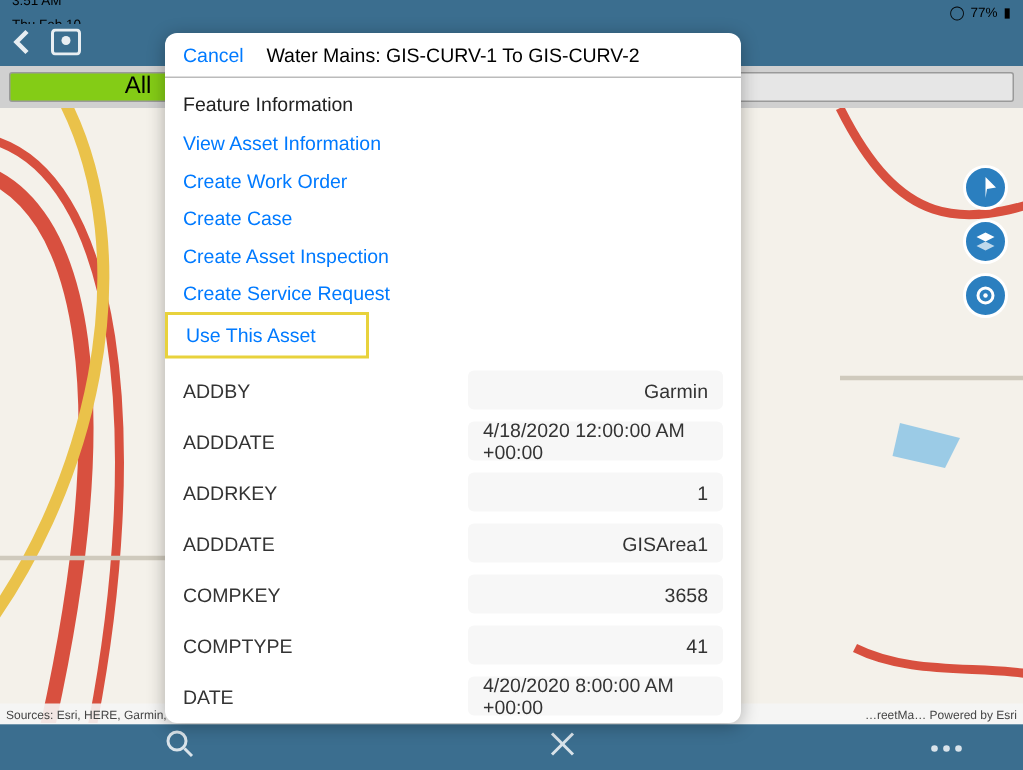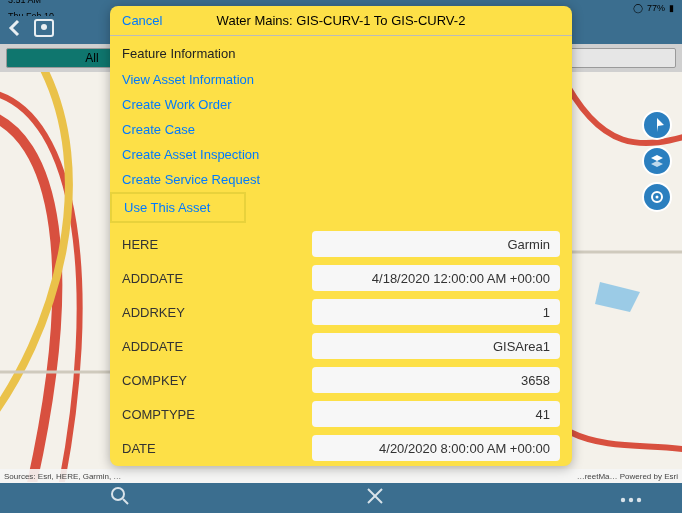--- a/index.html
+++ b/index.html
@@ -10,39 +10,39 @@
   .status-bar { position: absolute; top: 0; left: 0; right: 0; height: 16px; display: flex; align-items: center; padding: 0 8px; font-size: 9px; color: #000; background: #3b6e8f; }
   .status-left { display: flex; gap: 6px; flex-direction: column; }
   .status-right { margin-left: auto; display: flex; gap: 4px; align-items: center; }
 
   
   .top-nav { position: absolute; top: 16px; left: 0; right: 0; height: 28px; background: #3b6e8f; display: flex; align-items: center; padding: 0 8px; gap: 12px; }
   .top-nav svg { fill: #e8eef2; }
 
   
   .tab-row { position: absolute; top: 44px; left: 0; right: 0; height: 28px; background: #d0d0d0; display: flex; padding: 4px 6px; }
-  .tab-all { flex: 0 0 172px; background: #0f766e; border: 1px solid #9a9a9a; border-radius: 2px; font-size: 12px; display: flex; align-items: center; justify-content: center; }
+  .tab-all { flex: 0 0 172px; background: #84cc16; border: 1px solid #9a9a9a; border-radius: 2px; font-size: 16px; display: flex; align-items: center; justify-content: center; }
   .tab-rest { flex: 1; margin-left: 4px; background: #e6e6e6; border: 1px solid #9a9a9a; border-radius: 2px; }
 
   
   .map-area { position: absolute; top: 72px; left: 0; right: 0; bottom: 30px; background: #f4f2ed; overflow: hidden; }
   .attribution { position: absolute; bottom: 0; left: 0; right: 0; height: 14px; background: rgba(245,245,245,0.9); font-size: 8px; color: #444; display: flex; align-items: center; padding: 0 4px; }
   .attr-right { margin-left: auto; }
 
   
   .map-btns { position: absolute; top: 110px; right: 10px; display: flex; flex-direction: column; gap: 6px; }
   .circ { width: 30px; height: 30px; border-radius: 50%; background: #2b7fbf; border: 2px solid #fff; display: flex; align-items: center; justify-content: center; }
   .circ svg { fill: #fff; }
 
   
   .bottom-bar { position: absolute; bottom: 0; left: 0; right: 0; height: 30px; background: #3b6e8f; display: flex; align-items: center; justify-content: space-between; padding: 0 40px 0 110px; }
   .bottom-bar svg { fill: #d9e3ea; }
 
   
-  .sheet { position: absolute; top: 6px; left: 110px; width: 462px; height: 460px; background: #fde047; border-radius: 8px; box-shadow: 0 2px 12px rgba(0,0,0,0.3); overflow: hidden; display: flex; flex-direction: column; }
+  .sheet { position: absolute; top: 22px; left: 110px; width: 384px; height: 460px; background: #ffffff; border-radius: 8px; box-shadow: 0 2px 12px rgba(0,0,0,0.3); overflow: hidden; display: flex; flex-direction: column; }
   .sheet-header { height: 30px; display: flex; align-items: center; position: relative; border-bottom: 1px solid #bbb; padding: 0 12px; }
   .cancel { color: #007aff; font-size: 13px; }
   .sheet-title { position: absolute; left: 0; right: 0; text-align: center; font-size: 13px; font-weight: 400; pointer-events: none; }
   .sheet-body { flex: 1; overflow: hidden; padding: 6px 0 0 0; }
   .section-label { font-size: 13px; color: #222; padding: 4px 12px 6px; }
   .action-link { display: block; font-size: 13px; color: #007aff; padding: 5px 12px; }
   .highlight-box { border: 2px solid #e8d23c; margin: 0 0 4px 0; padding: 0; display: inline-block; }
   .highlight-box .action-link { padding: 6px 34px 6px 12px; }
 
   .field-row { display: flex; align-items: center; height: 34px; padding: 0 12px; }
@@ -152,21 +152,21 @@
     <a class="action-link">View Asset Information</a>
     <a class="action-link">Create Work Order</a>
     <a class="action-link">Create Case</a>
     <a class="action-link">Create Asset Inspection</a>
     <a class="action-link">Create Service Request</a>
     <div class="highlight-box">
       <a class="action-link">Use This Asset</a>
     </div>
 
     <div class="field-row">
-      <div class="field-label">HERE</div>
+      <div class="field-label">ADDBY</div>
       <div class="field-value">Garmin</div>
     </div>
     <div class="field-row">
       <div class="field-label">ADDDATE</div>
       <div class="field-value">4/18/2020 12:00:00 AM +00:00</div>
     </div>
     <div class="field-row">
       <div class="field-label">ADDRKEY</div>
       <div class="field-value">1</div>
     </div>

